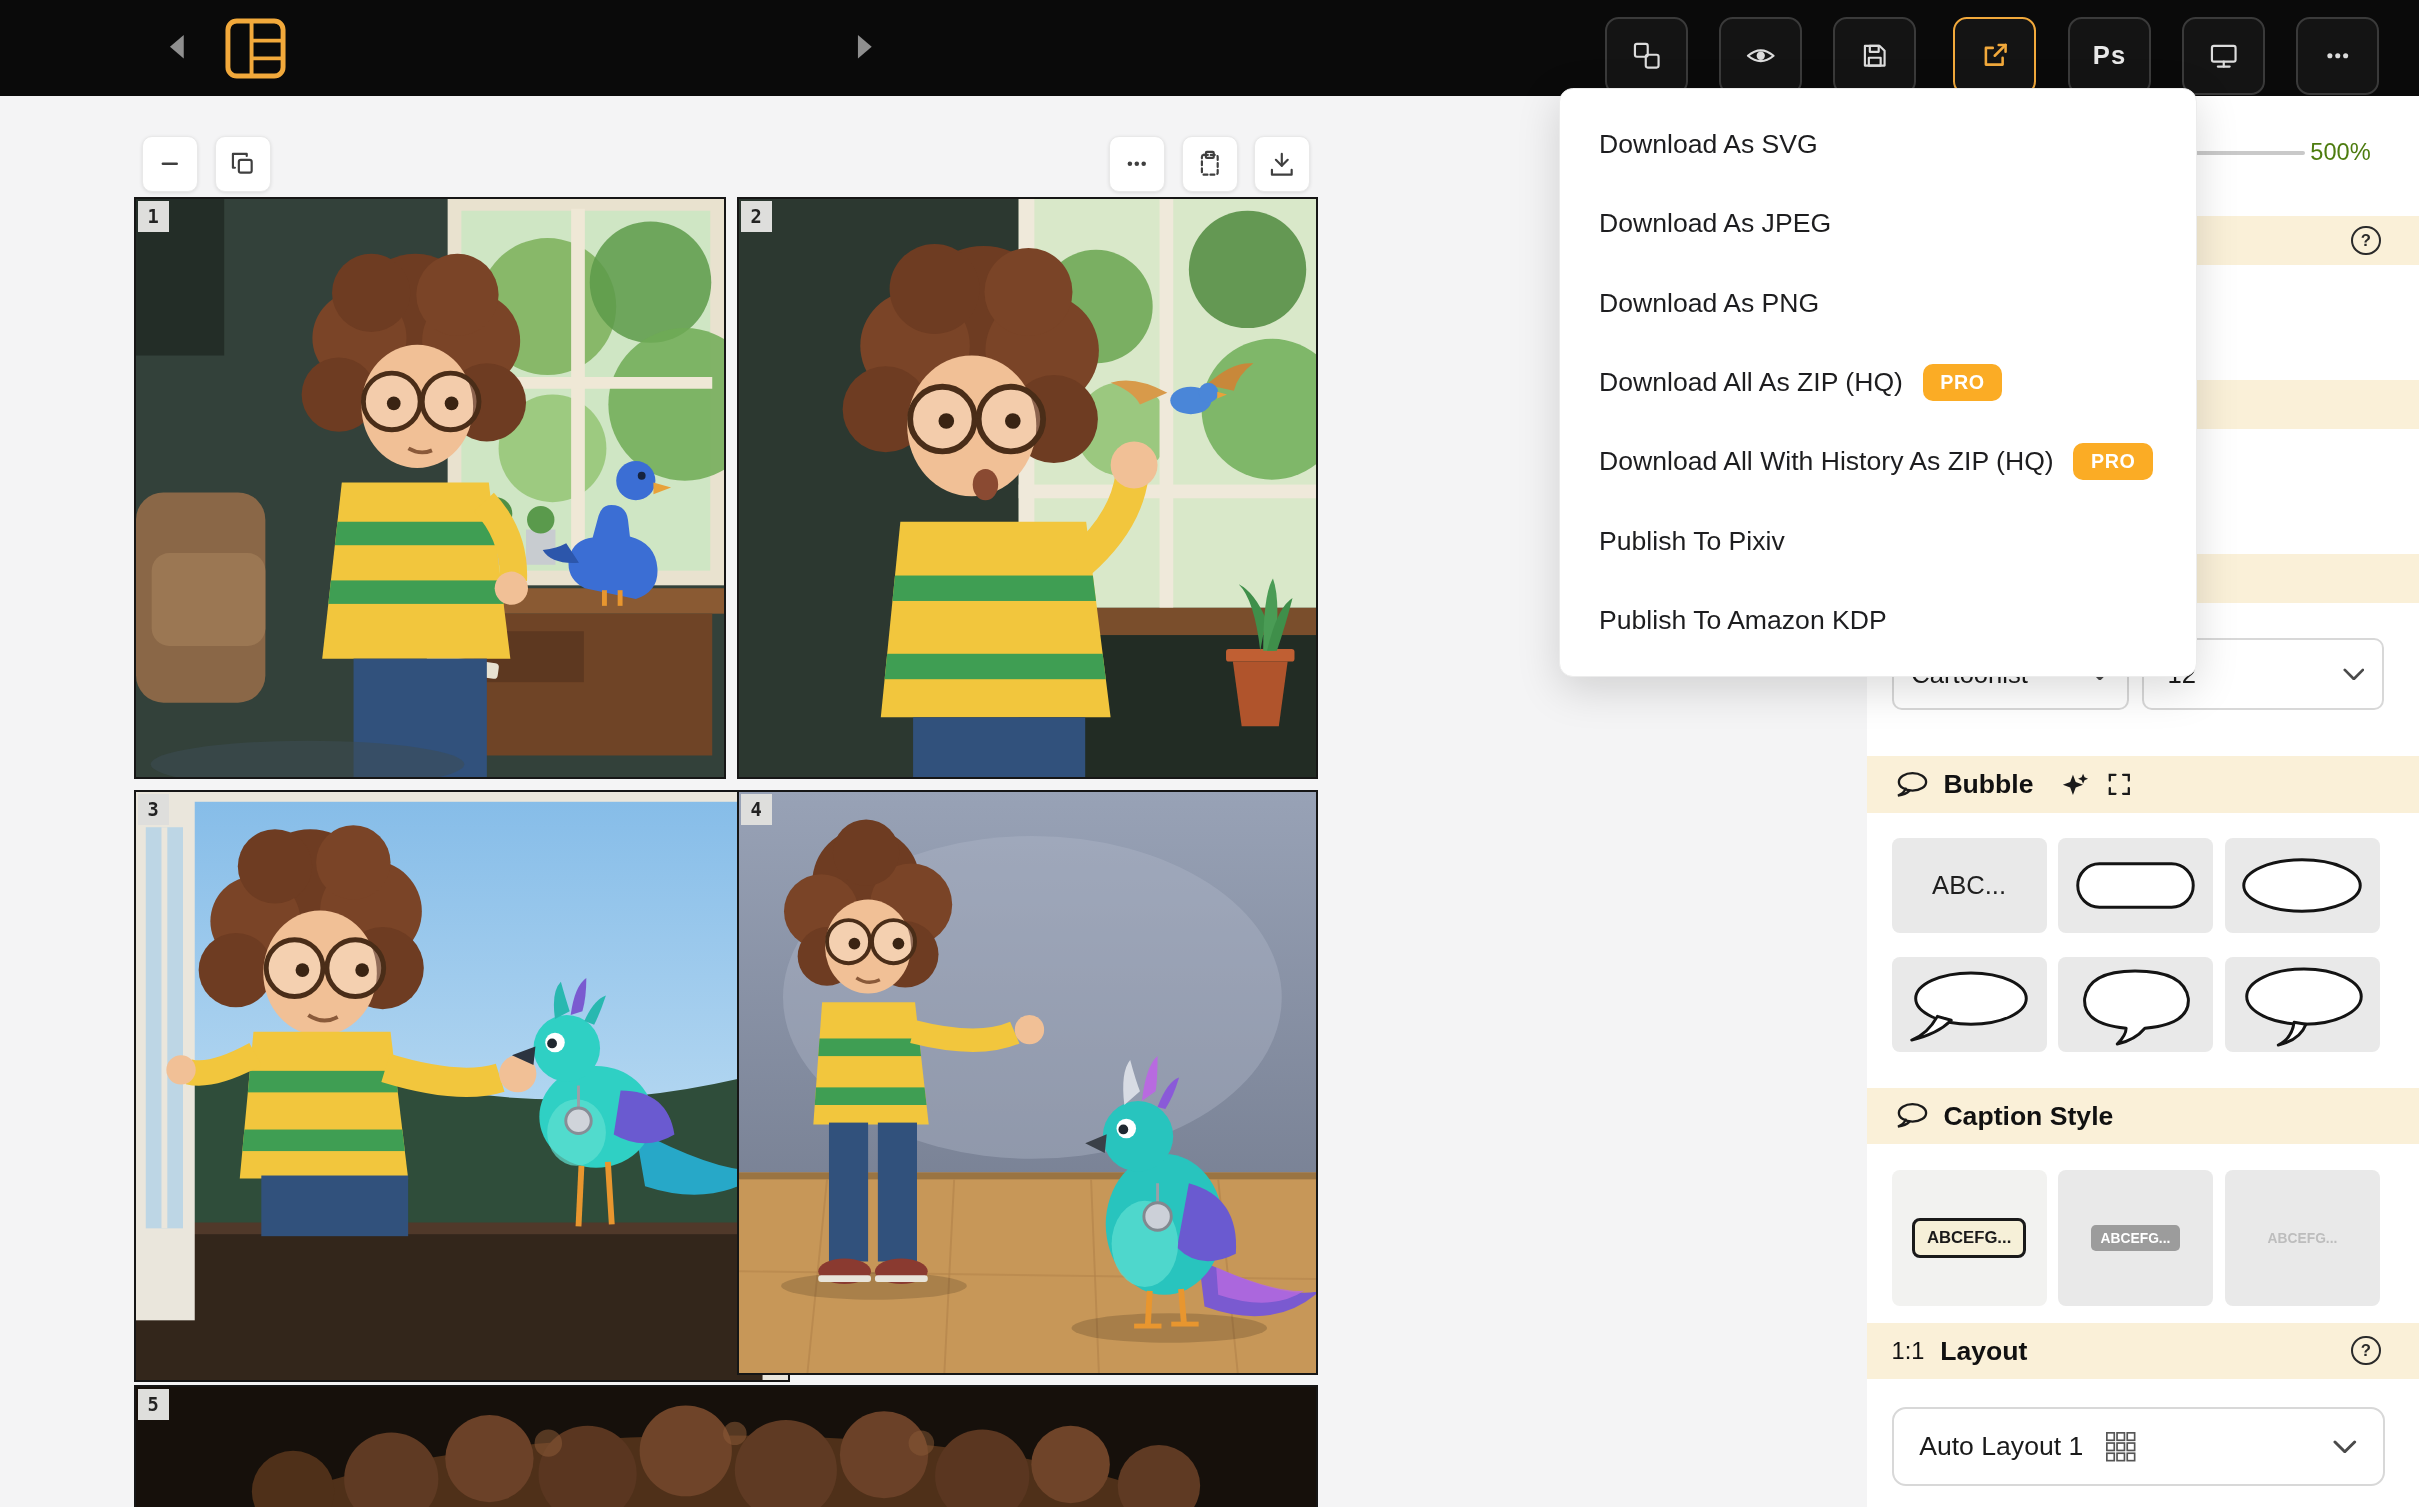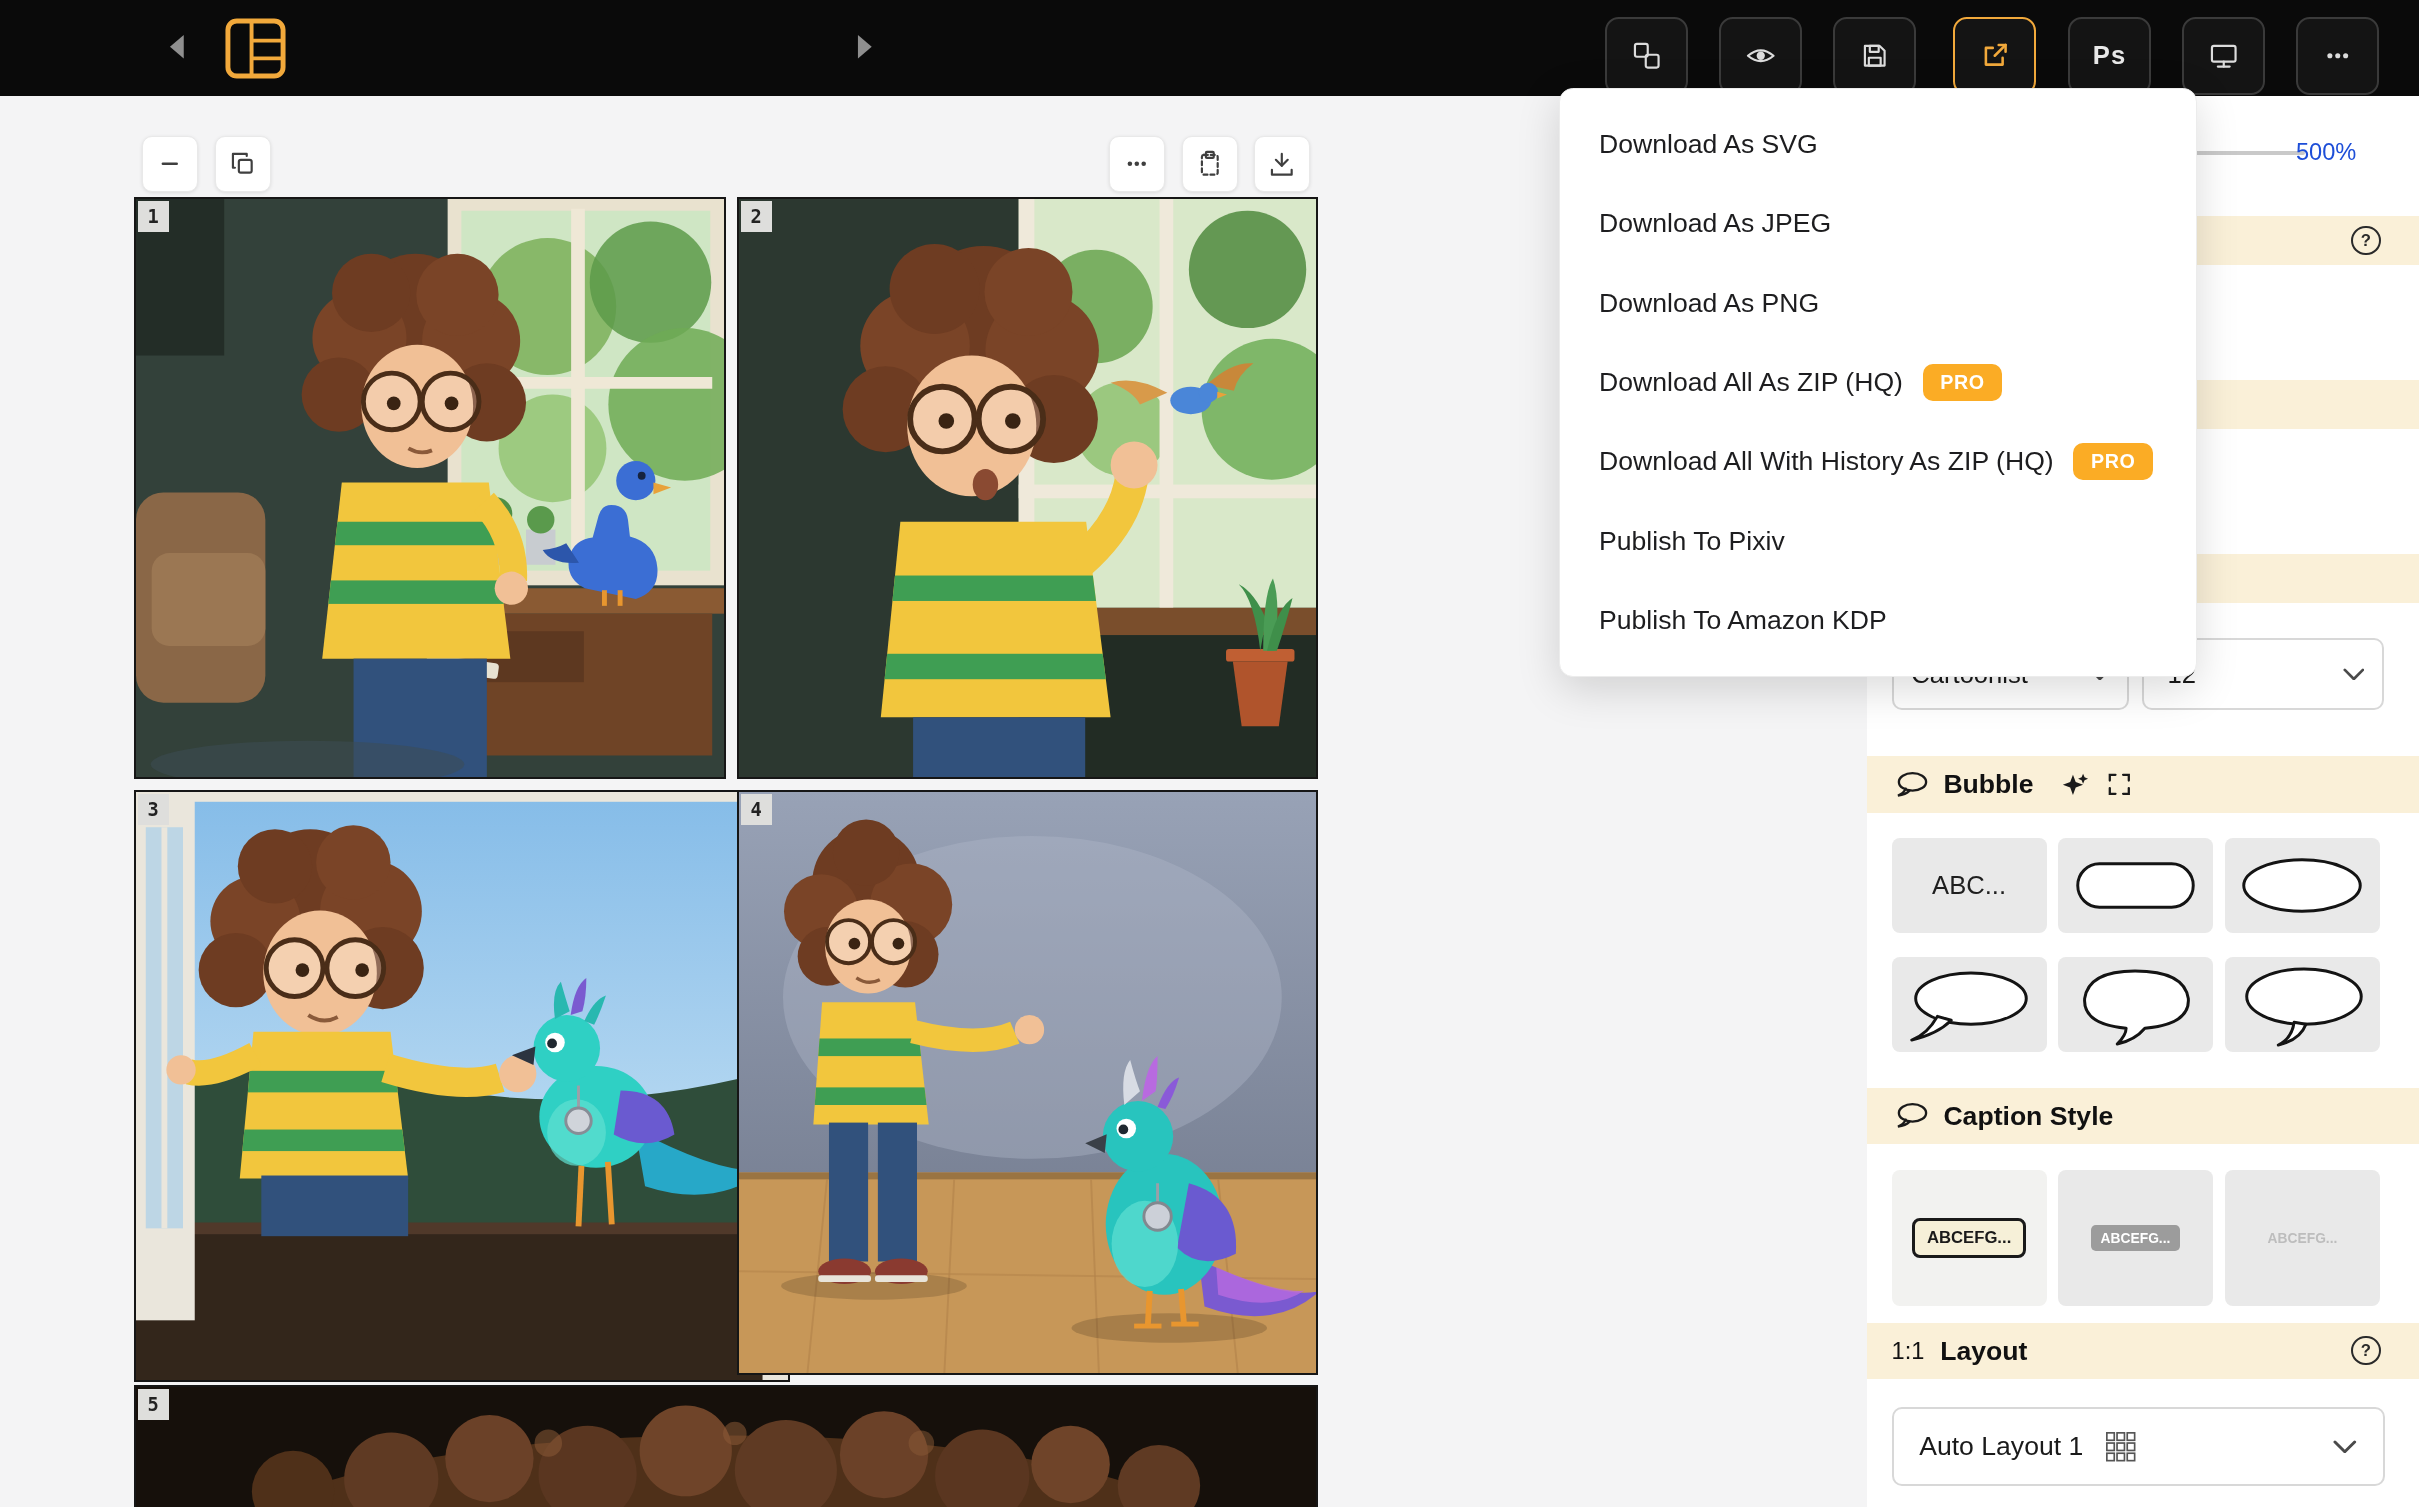--- a/index.html
+++ b/index.html
@@ -28,21 +28,21 @@
   #export-menu{position:absolute;left:1559px;top:88px;width:638px;height:589px;background:#ffffff;border:1px solid #ececec;border-radius:13.8px;box-shadow:0 11.8px 43px rgba(0,0,0,0.15);z-index:200;display:flex;flex-direction:column;padding:15.8px 0;box-sizing:border-box;}
   .menu-item{flex:1;display:flex;align-items:center;padding-left:39px;font-size:26.6px;color:#1d1d1f;cursor:pointer;}
   .pro-badge{margin-left:19.7px;background:#FBAC25;color:#ffffff;font-size:19.7px;font-weight:bold;padding:6.9px 17.7px;border-radius:9.9px;letter-spacing:0.5px;}
 
   
   #sidebar{position:absolute;left:1867px;top:96px;width:553px;height:1412px;background:#ffffff;z-index:20;}
   .section-bar{position:absolute;left:0;width:553px;height:49px;background:#FAF0D8;}
   .section-header{position:absolute;left:0;width:553px;background:#FAF0D8;display:flex;align-items:center;}
   .q-icon{position:absolute;width:29.6px;height:29.6px;border:2px solid #2a2a2a;border-radius:50%;display:flex;align-items:center;justify-content:center;font-size:16.7px;font-weight:bold;color:#2a2a2a;cursor:pointer;box-sizing:border-box;}
   .slider-track{position:absolute;left:39px;top:55px;width:399px;height:3.9px;background:#c9c9c9;border-radius:2px;cursor:pointer;}
-  .zoom-val{position:absolute;left:429px;top:43px;width:89px;text-align:left;font-size:23.6px;color:#1d4ed8;}
+  .zoom-val{position:absolute;left:429px;top:43px;width:89px;text-align:center;font-size:23.6px;color:#4d7c0f;}
   .select-box{position:absolute;background:#fff;border:2px solid #d8d8d8;border-radius:9.9px;box-sizing:border-box;display:flex;align-items:center;cursor:pointer;color:#1a1a1a;}
   .chev{margin-left:auto;}
   .tile{position:absolute;width:155px;background:#e9e9e9;border-radius:7.9px;display:flex;align-items:center;justify-content:center;cursor:pointer;overflow:hidden;}
   .bubble-abc{font-size:25.6px;color:#1f1f1f;}
   .cap1-label{border:3px solid #1a1a1a;border-radius:7.9px;background:#f6f0d8;padding:6.9px 11.8px;font-size:16.7px;font-weight:bold;color:#1a1a1a;}
   .cap2-label{background:#9c9c9c;border-radius:4.9px;padding:5.9px 9.9px;font-size:13.8px;font-weight:bold;color:#ffffff;}
   .cap3-label{font-size:13.8px;font-weight:bold;color:#bdbdbd;}
   .hdr-title{font-size:26.6px;font-weight:bold;color:#111;}
 </style>
 </head>
@@ -515,21 +515,21 @@
       <span class="cap3-label">ABCEFG...</span>
     </div>
 
     <div class="section-header" style="top:1227px;height:56px;">
       <span style="margin-left:24.6px;font-size:23.6px;font-weight:normal;color:#111;">1:1</span>
       <span class="hdr-title" style="margin-left:15.8px;">Layout</span>
       <div class="q-icon" style="left:484px;top:12.8px;">
           <span>?</span>
         </div>
     </div>
-    <div class="select-box" style="left:24.6px;top:1311px;width:493px;height:79px;padding:0 25.6px;font-size:26.6px;">
+    <div class="select-box" style="left:24.6px;top:1311px;width:493px;height:79px;padding:0 25.6px;font-size:26.6px;border-radius:14px;">
       <span>Auto Layout 1</span>
       <svg style="margin-left:21.7px;" width="31.5" height="31.5" viewBox="0 0 34 34">
         <g fill="none" stroke="#555" stroke-width="1.8">
           <rect x="2" y="2" width="8" height="8"></rect>
             <rect x="13" y="2" width="8" height="8"></rect>
             <rect x="24" y="2" width="8" height="8"></rect>
           <rect x="2" y="13" width="8" height="8"></rect>
             <rect x="13" y="13" width="8" height="8"></rect>
             <rect x="24" y="13" width="8" height="8"></rect>
           <rect x="2" y="24" width="8" height="8"></rect>

